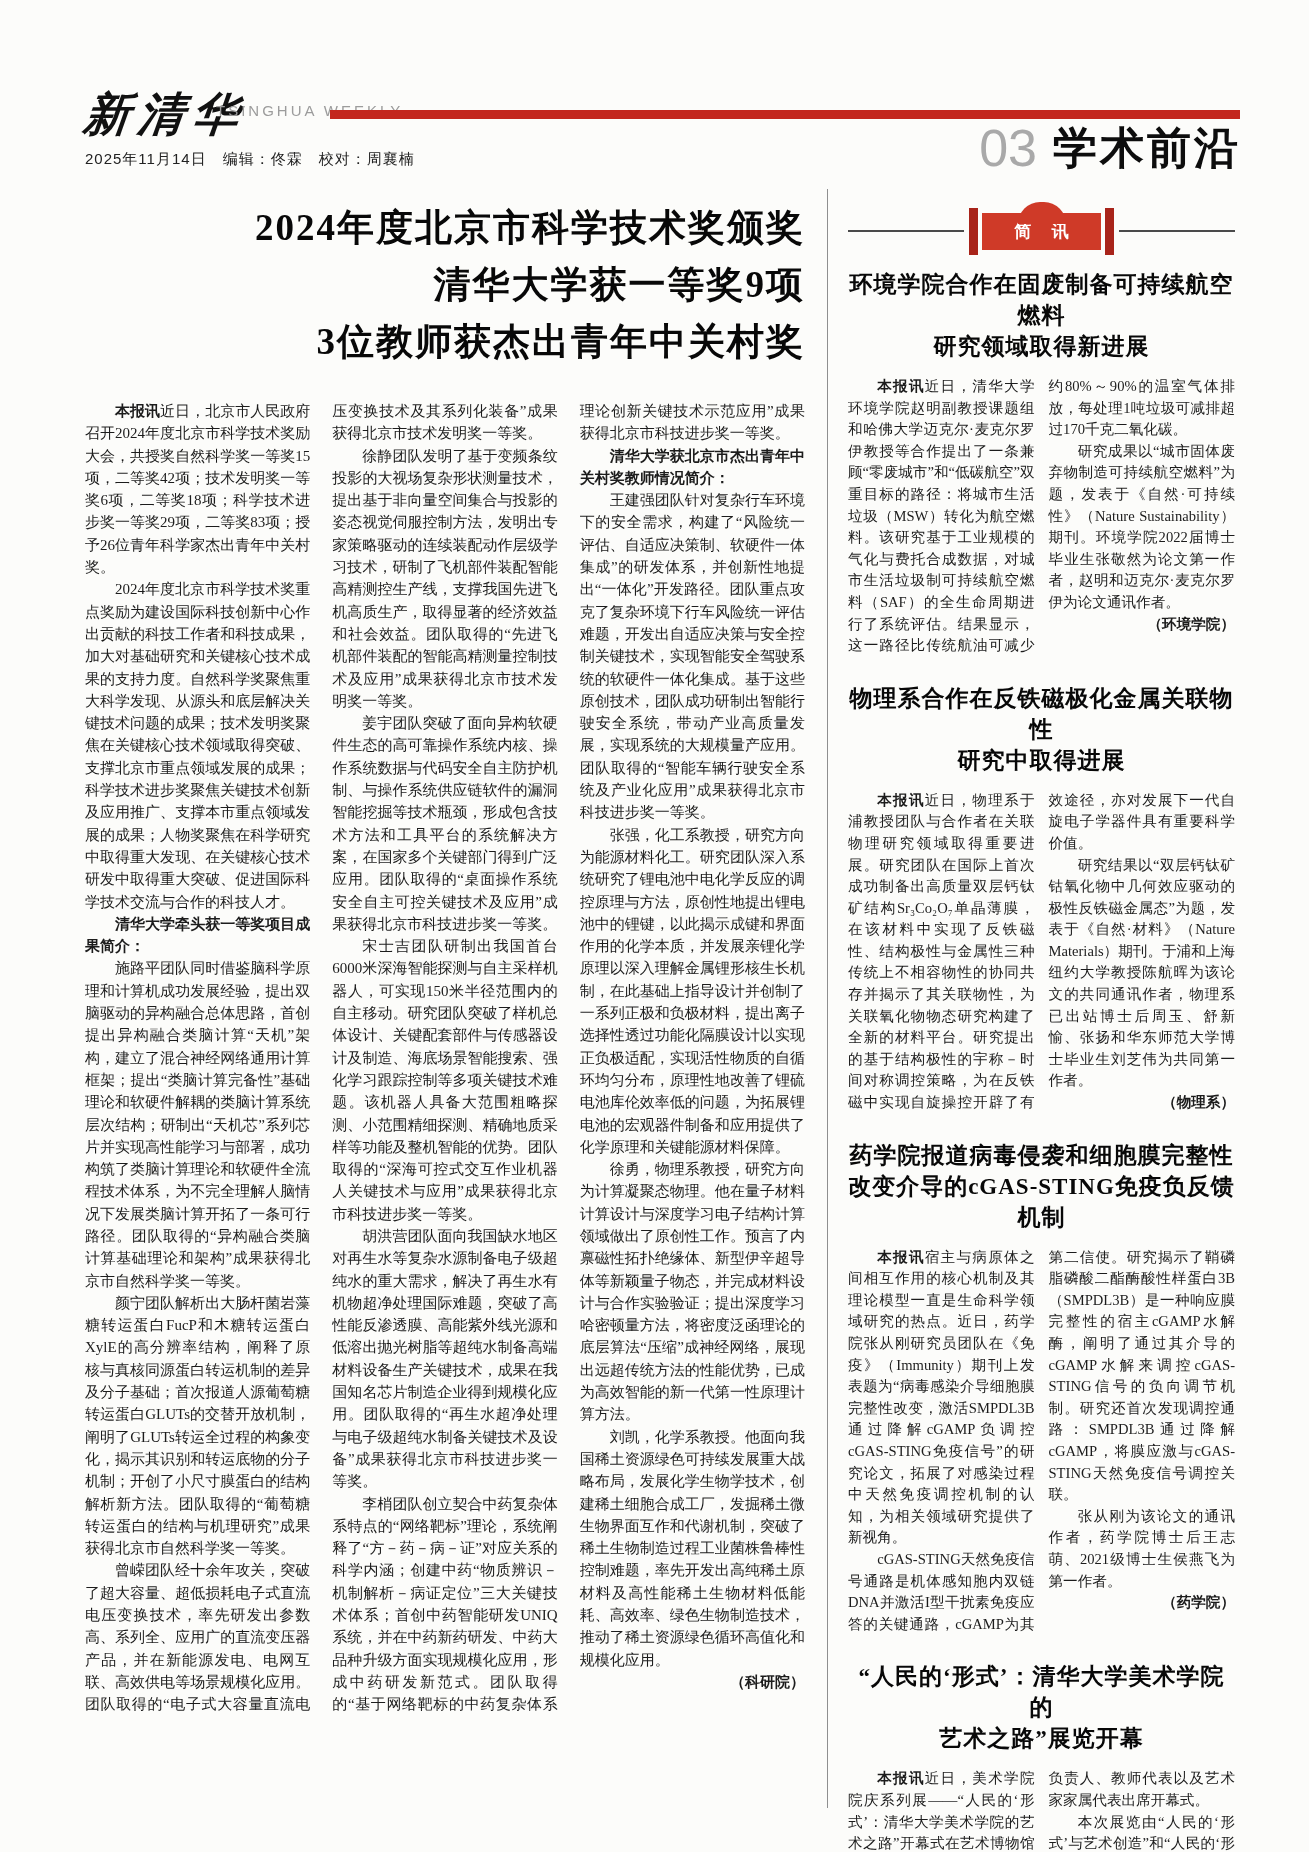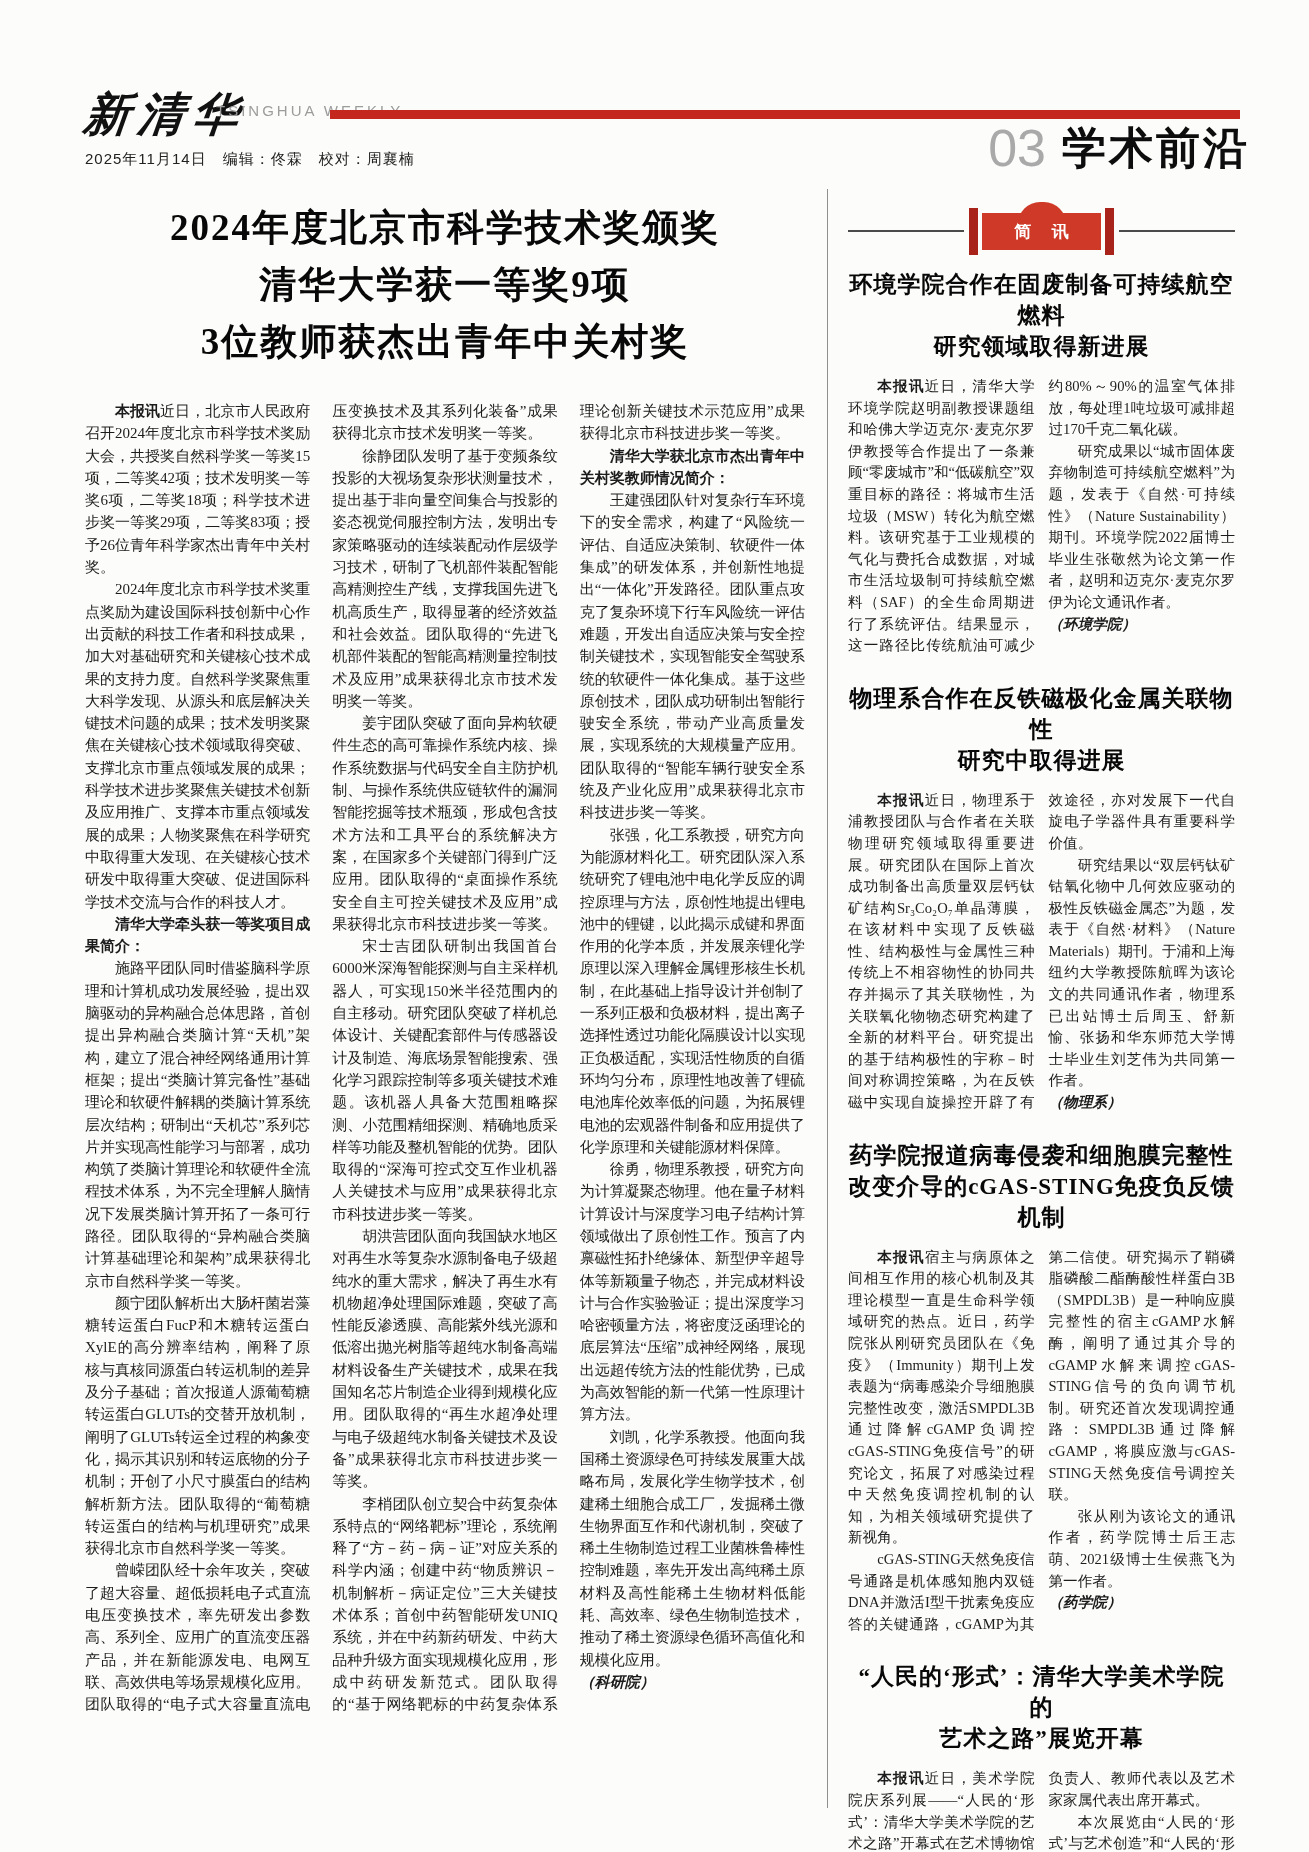--- a/index.html
+++ b/index.html
@@ -33,58 +33,57 @@
   .redbar{
     position:absolute;left:330px;right:69px;top:110px;height:9px;
     background:var(--accent_red,#c3271e);
   }
   .dateline{
     position:absolute;left:85px;top:150px;
     font-family:"Liberation Sans","DejaVu Sans",sans-serif;
     font-size:15px;color:#222;letter-spacing:1px;
   }
   .section-mark{
-    position:absolute;right:59px;top:118px;
+    position:absolute;right:68px;top:118px;
     display:flex;align-items:center;gap:16px;margin-left:22px;
   }
   .pagenum{
     font-family:"Liberation Sans","DejaVu Sans",sans-serif;
     font-size:52px;color:#a9a9a9;font-weight:400;
   }
   .section-title{
     font-size:44px;font-weight:900;color:#0d0d0d;letter-spacing:3px;
     font-family:"Liberation Serif","DejaVu Serif",serif;
   }
   
   .content{position:absolute;top:185px;left:85px;right:74px;bottom:36px;}
   .vdivider{
     position:absolute;left:742px;top:4px;bottom:8px;width:1px;background:#8f8f8f;
   }
   
   .main-article{position:absolute;left:0;top:0;width:720px;}
   .main-title{
     margin:14px 0 30px 0;
-    text-align:center;
+    text-align:right;
     font-size:37px;line-height:57px;font-weight:900;
     letter-spacing:2px;white-space:pre-line;color:#080808;
   }
   .main-body{
     column-count:3;column-gap:22px;
     font-size:15px;line-height:22.3px;text-align:justify;
   }
   
   .para{text-indent:2em;margin:0;}
   .subhead{
     font-weight:bold;text-indent:2em;
     font-family:"Liberation Sans","DejaVu Sans",sans-serif;
   }
   .attribution{
-    text-indent:0;font-weight:bold;
-    font-family:"Liberation Sans","DejaVu Sans",sans-serif;
-    font-style:italic;
+    text-align:right;text-indent:0;font-weight:bold;
+    font-family:"Liberation Sans","DejaVu Sans",sans-serif;
   }
   .lead{
     font-weight:bold;
     font-family:"Liberation Sans","DejaVu Sans",sans-serif;
   }
   
   .briefs{position:absolute;left:763px;top:0;width:387px;}
   .brief-badge-row{
     display:flex;align-items:center;justify-content:center;
     gap:18px;margin:26px 0 18px 0;height:40px;

